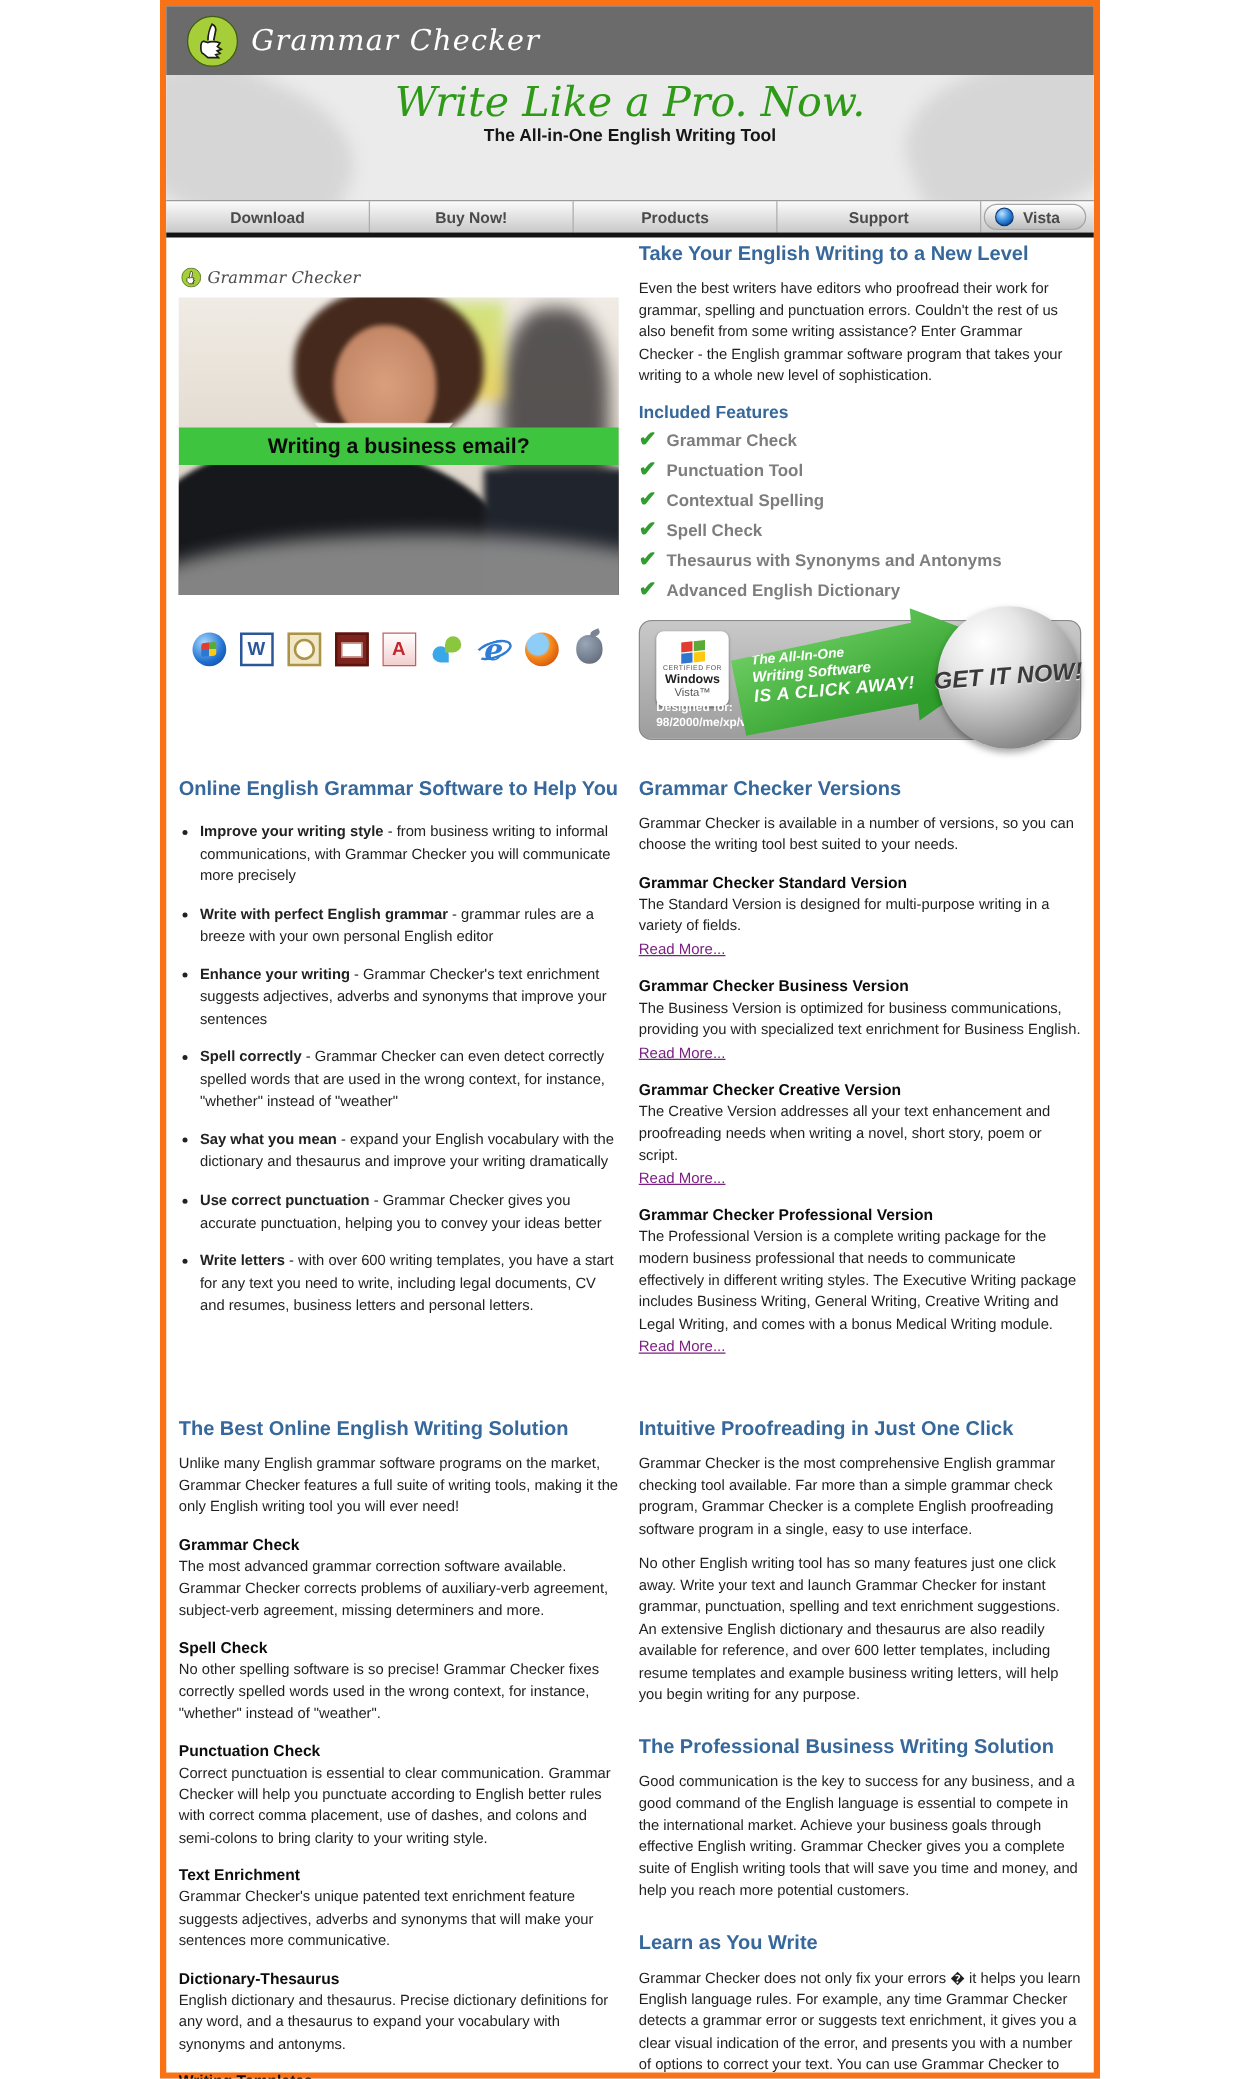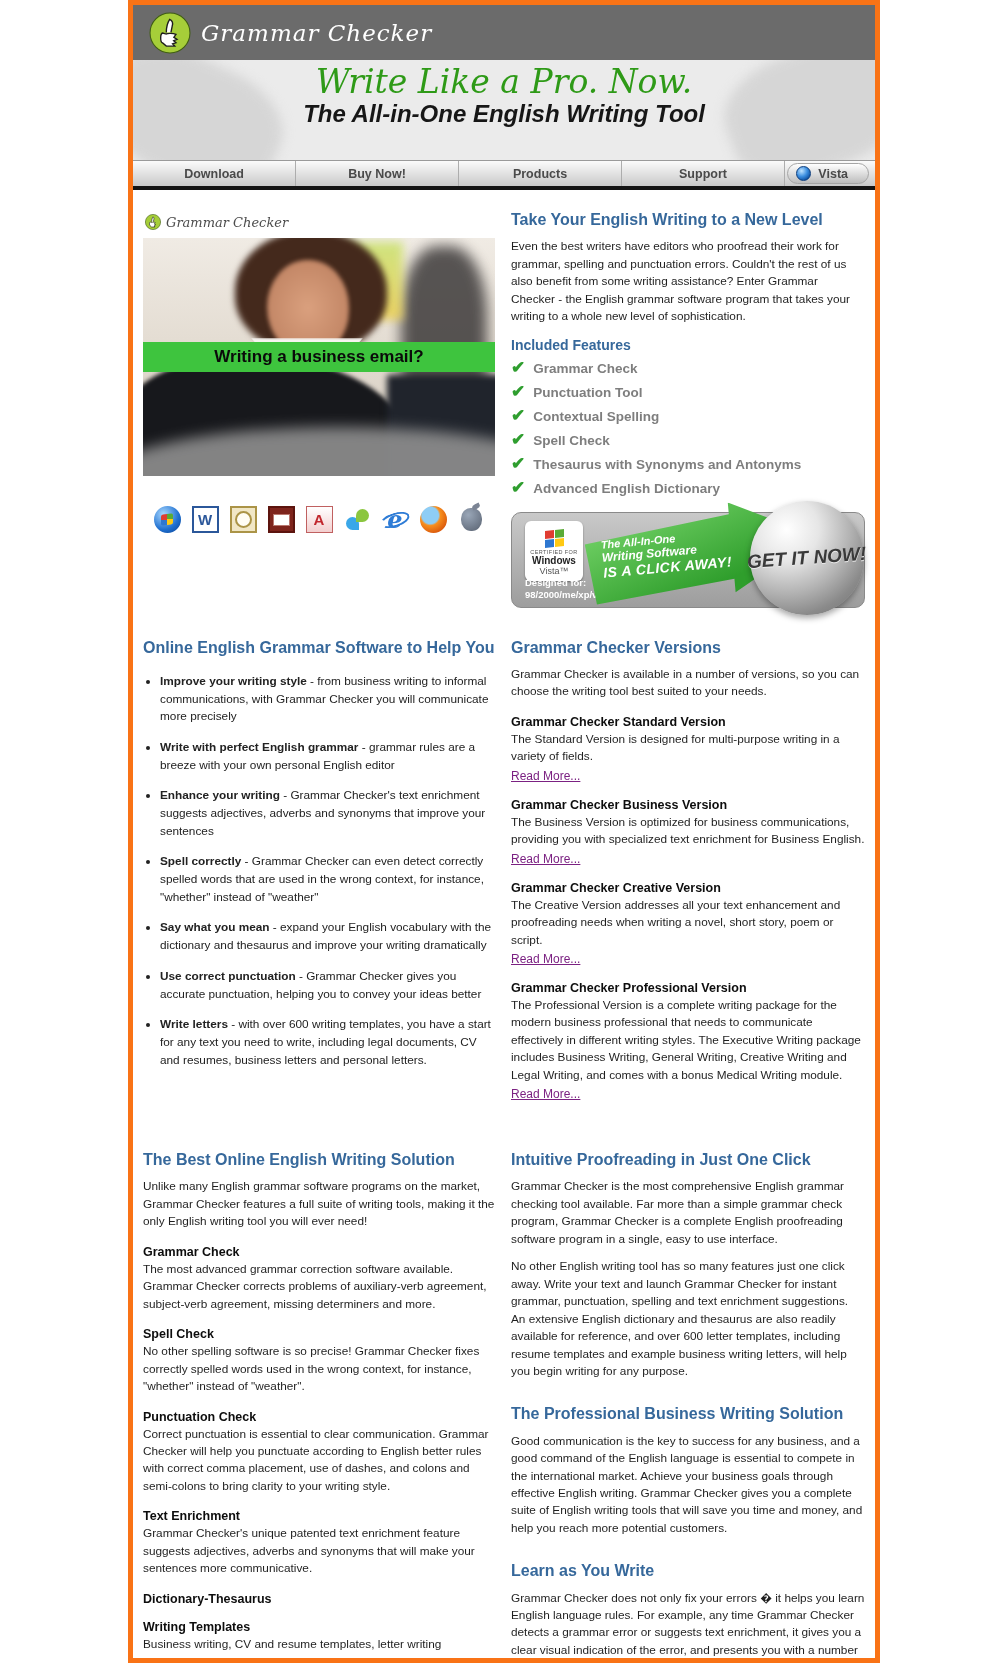--- a/index.html
+++ b/index.html
@@ -35,21 +35,21 @@
     border-radius:40%; opacity:.6;
   }
   .hero::before { width:180px; height:120px; left:-30px; top:0; transform:rotate(25deg); }
   .hero::after { width:180px; height:120px; right:-30px; top:-10px; transform:rotate(-20deg); }
   .hero-title {
     position:relative; z-index:2; margin-top:4px;
     font-family:"DejaVu Serif", serif; font-style:italic;
     font-size:33px; color:#2e9a17; line-height:1.1;
   }
   .hero-sub {
-    position:relative; z-index:2; font-weight:bold; font-size:24px; color:#161616;font-style:italic;
+    position:relative; z-index:2; font-weight:bold; font-size:14px; color:#161616;
   }
 
   
   .nav {
     height:26px; background:linear-gradient(#fbfbfb,#c9c9c9);
     border-top:1px solid #9a9a9a; display:flex; align-items:stretch; flex:none;
   }
   .nav-item {
     width:163px; display:flex; align-items:center; justify-content:center;
     font-weight:bold; font-size:12.5px; color:#4a4a4a;
@@ -248,21 +248,21 @@
           <span class="ic-outlook"></span>
           <span class="ic-mail"></span>
           <span class="ic-pdf">A</span>
           <span class="ic-msn"></span>
           <span class="ic-ie">e</span>
           <span class="ic-fox"></span>
           <span class="ic-apple"></span>
         </div>
       </div>
 
-      <div class="col-r" style="padding-top:20px;">
+      <div class="col-r" style="padding-top:4px;">
         <h2 class="sec">Take Your English Writing to a New Level</h2>
         <p class="body">Even the best writers have editors who proofread their work for grammar, spelling and punctuation errors. Couldn't the rest of us also benefit from some writing assistance? Enter Grammar Checker - the English grammar software program that takes your writing to a whole new level of sophistication.</p>
         <h3 class="sub">Included Features</h3>
         <div class="feat">
           <span class="check">✔</span>
           <span class="feat-label">Grammar Check</span>
         </div>
         <div class="feat">
           <span class="check">✔</span>
           <span class="feat-label">Punctuation Tool</span>
@@ -371,20 +371,21 @@
         <div>
           <h4 class="item-title">Punctuation Check</h4>
           <p class="body" style="margin:0;">Correct punctuation is essential to clear communication. Grammar Checker will help you punctuate according to English better rules with correct comma placement, use of dashes, and colons and semi-colons to bring clarity to your writing style.</p>
         </div>
         <div>
           <h4 class="item-title">Text Enrichment</h4>
           <p class="body" style="margin:0;">Grammar Checker's unique patented text enrichment feature suggests adjectives, adverbs and synonyms that will make your sentences more communicative.</p>
         </div>
         <div>
           <h4 class="item-title">Dictionary-Thesaurus</h4>
+          <p class="body" style="margin:0;">English dictionary and thesaurus. Precise dictionary definitions for any word, and a thesaurus to expand your vocabulary with synonyms and antonyms.</p>
         </div>
         <div>
           <h4 class="item-title">Writing Templates</h4>
           <p class="body" style="margin:0;">Business writing, CV and resume templates, letter writing</p>
         </div>
       </div>
 
       <div class="col-r">
         <h2 class="sec">Intuitive Proofreading in Just One Click</h2>
         <p class="body">Grammar Checker is the most comprehensive English grammar checking tool available. Far more than a simple grammar check program, Grammar Checker is a complete English proofreading software program in a single, easy to use interface.</p>

